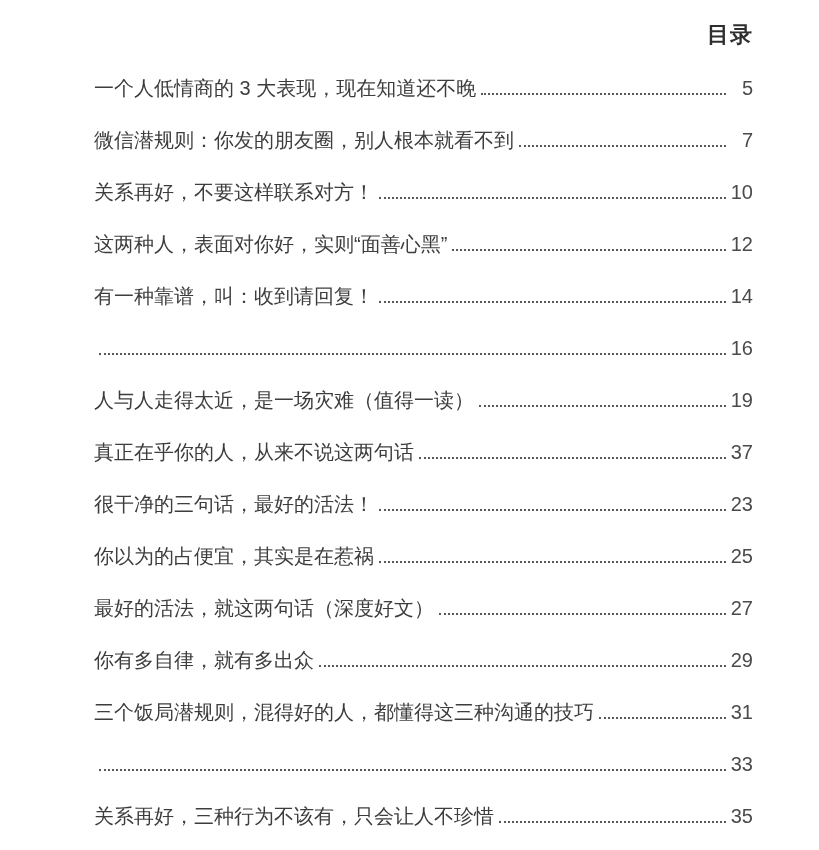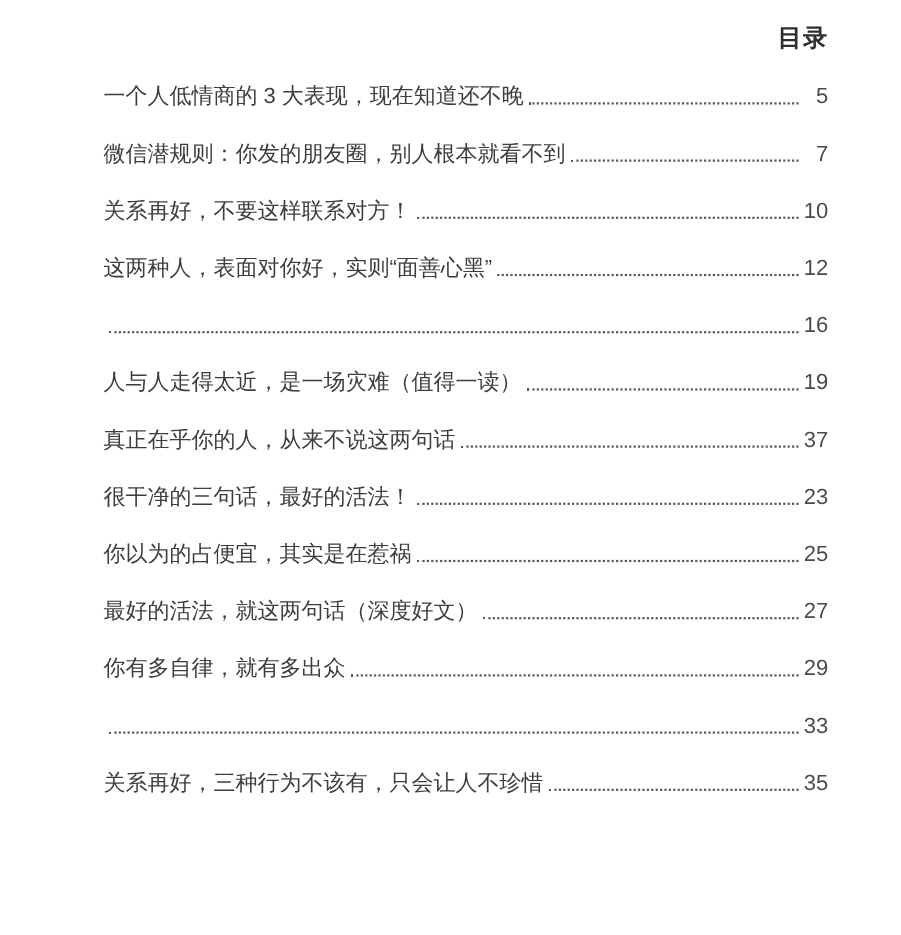--- a/index.html
+++ b/index.html
@@ -87,20 +87,25 @@
       <span class="toc-dots"></span>
       <span class="toc-page">10</span>
     </div>
 
     <div class="toc-row">
       <span class="toc-title">这两种人，表面对你好，实则“面善心黑”</span>
       <span class="toc-dots"></span>
       <span class="toc-page">12</span>
     </div>
 
+    <div class="toc-row">
+      <span class="toc-title">有一种靠谱，叫：收到请回复！</span>
+      <span class="toc-dots"></span>
+      <span class="toc-page">14</span>
+    </div>
 
     <div class="toc-row">
       <span class="toc-dots"></span>
       <span class="toc-page">16</span>
     </div>
 
     <div class="toc-row">
       <span class="toc-title">人与人走得太近，是一场灾难（值得一读）</span>
       <span class="toc-dots"></span>
       <span class="toc-page">19</span>
@@ -129,20 +134,25 @@
       <span class="toc-dots"></span>
       <span class="toc-page">27</span>
     </div>
 
     <div class="toc-row">
       <span class="toc-title">你有多自律，就有多出众</span>
       <span class="toc-dots"></span>
       <span class="toc-page">29</span>
     </div>
 
+    <div class="toc-row">
+      <span class="toc-title">三个饭局潜规则，混得好的人，都懂得这三种沟通的技巧</span>
+      <span class="toc-dots"></span>
+      <span class="toc-page">31</span>
+    </div>
 
     <div class="toc-row">
       <span class="toc-dots"></span>
       <span class="toc-page">33</span>
     </div>
 
     <div class="toc-row">
       <span class="toc-title">关系再好，三种行为不该有，只会让人不珍惜</span>
       <span class="toc-dots"></span>
       <span class="toc-page">35</span>

